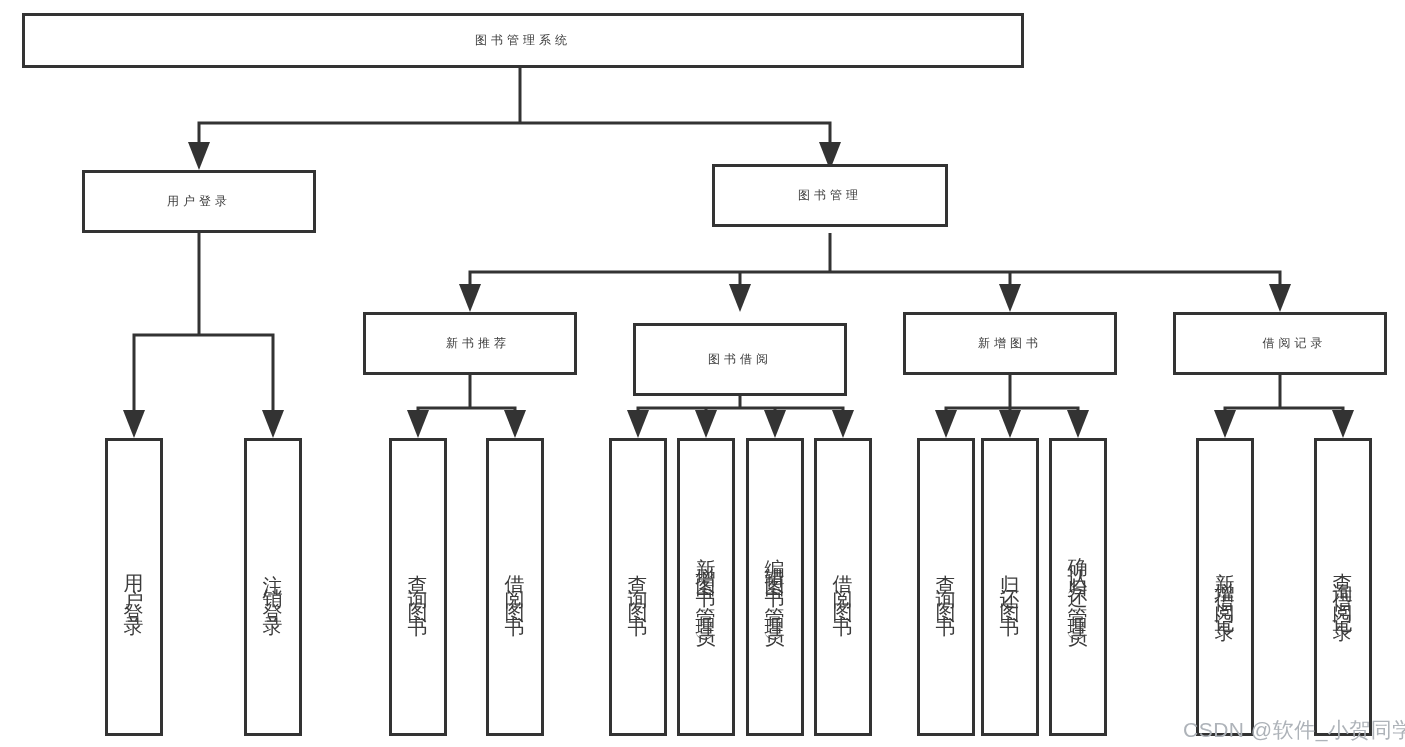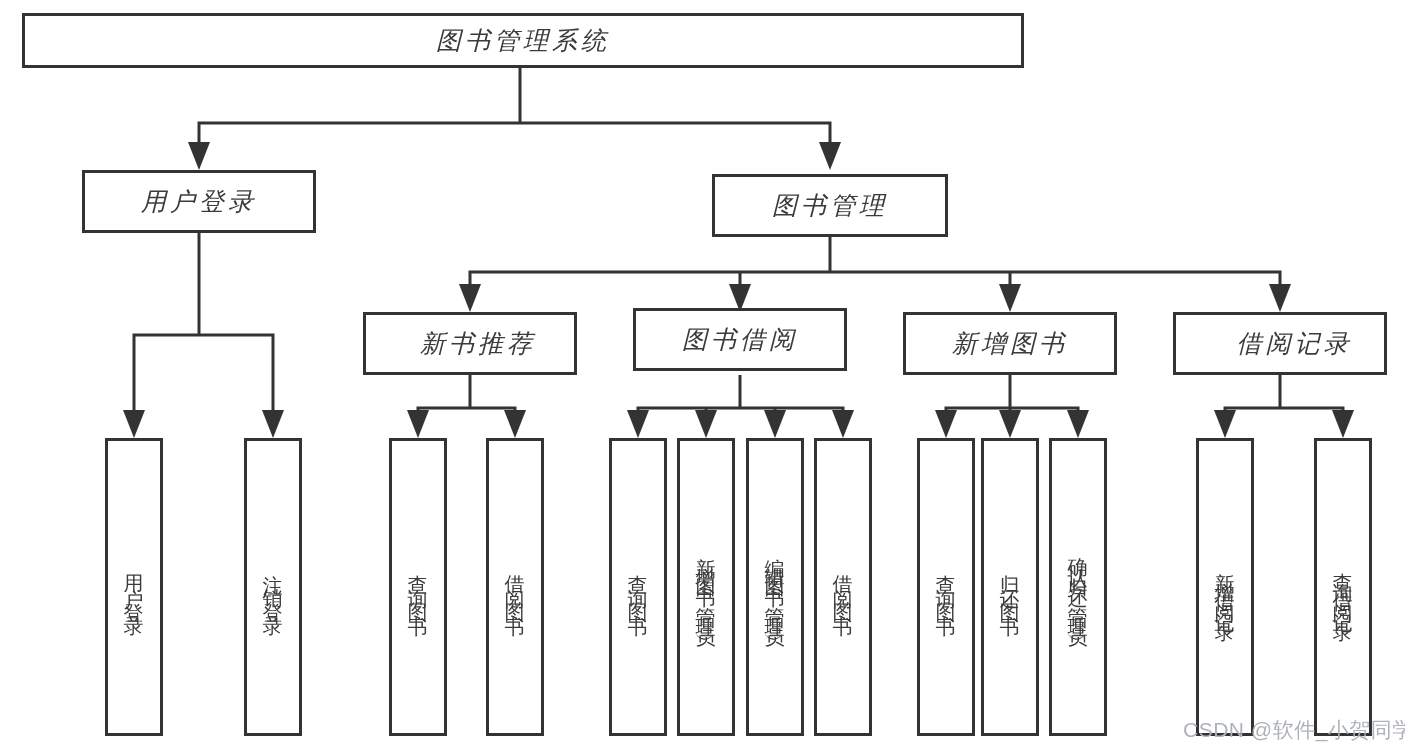--- a/index.html
+++ b/index.html
@@ -14,33 +14,32 @@
   .node{
     position:absolute;
     box-sizing:border-box;
     background:#ffffff;
     border:3px solid #333333;
     display:flex;align-items:center;justify-content:center;
     color:#3b3b3b;
     z-index:2;
   }
   .node .h-label{
-    font-size:25px;
+    font-size:12px;
     letter-spacing:4px;
     white-space:nowrap;
-    font-style:italic;
   }
   
   #n-root {left:22px;  top:13px;  width:1002px; height:55px;}
   
   #n-l1-0 {left:82px;  top:170px; width:234px;  height:63px;}
-  #n-l1-1 {left:712px; top:174px; width:236px;  height:63px;}
+  #n-l1-1 {left:712px; top:164px; width:236px;  height:63px;}
   
   #n-l2-0 {left:363px; top:312px; width:214px;  height:63px;padding-left:16px;}
-  #n-l2-1 {left:633px; top:308px; width:214px;  height:63px;}
+  #n-l2-1 {left:633px; top:323px; width:214px;  height:73px;}
   #n-l2-2 {left:903px; top:312px; width:214px;  height:63px;}
   #n-l2-3 {left:1173px;top:312px; width:214px;  height:63px;padding-left:29px;}
   
   .leaf{top:438px;width:58px;height:298px;}
   .leaf .v-label{
     writing-mode:vertical-rl;
     text-orientation:mixed;
     font-size:20px;
     line-height:1;
     white-space:nowrap;

